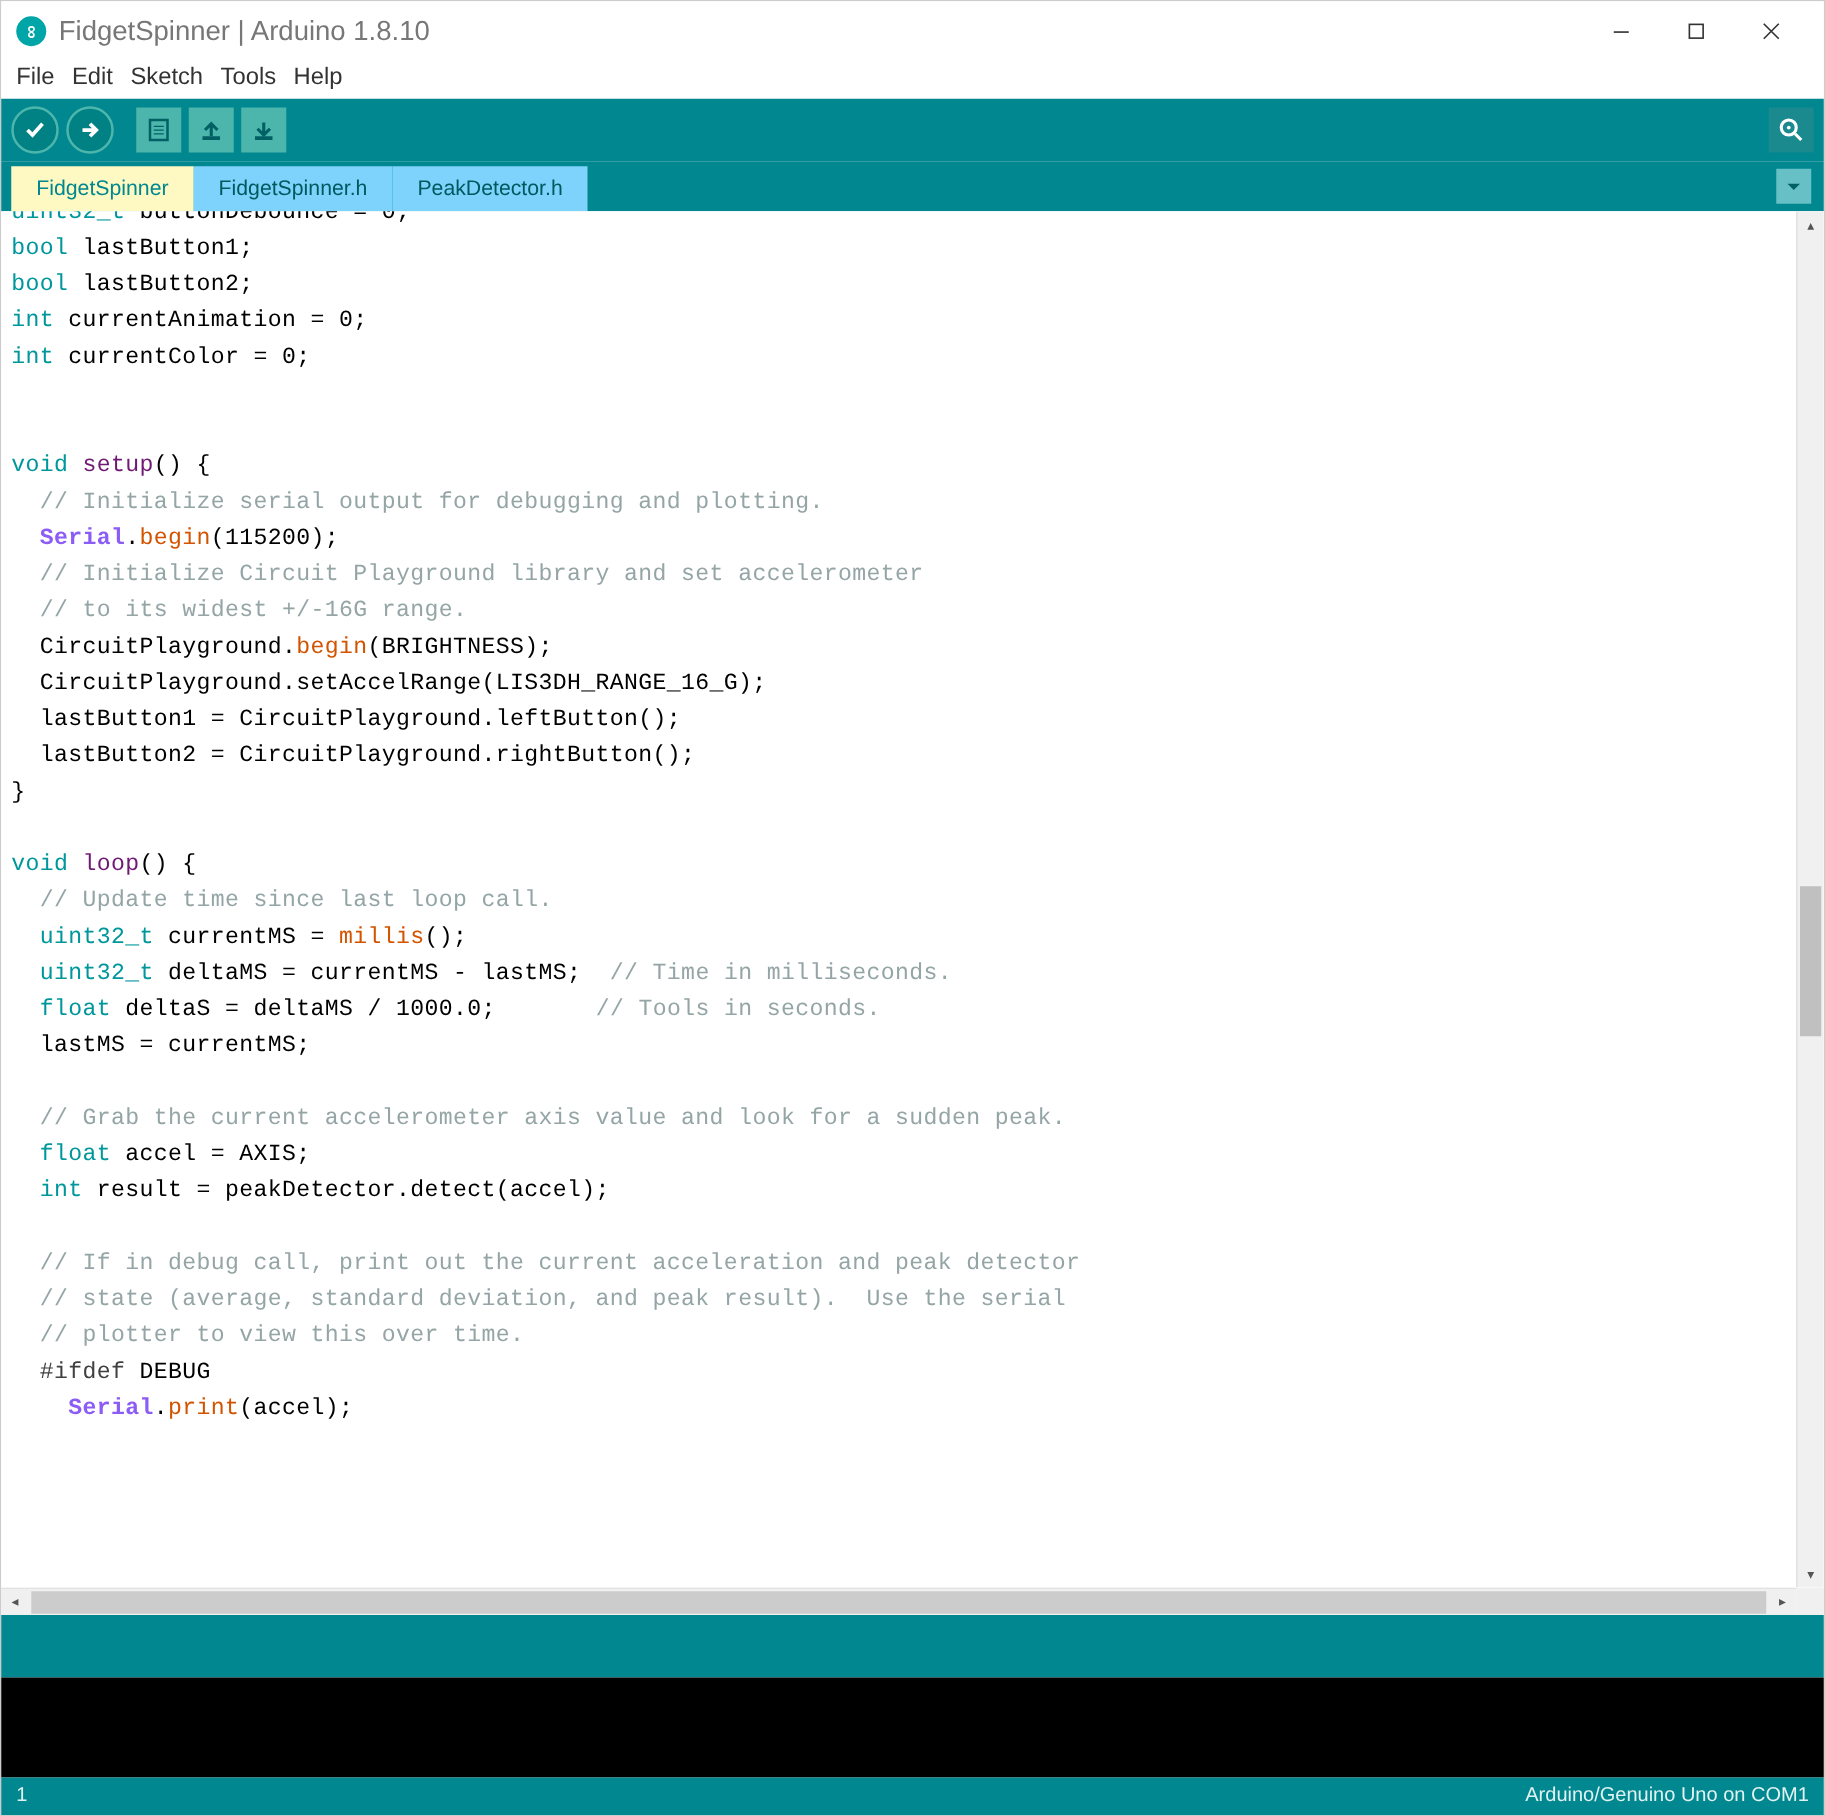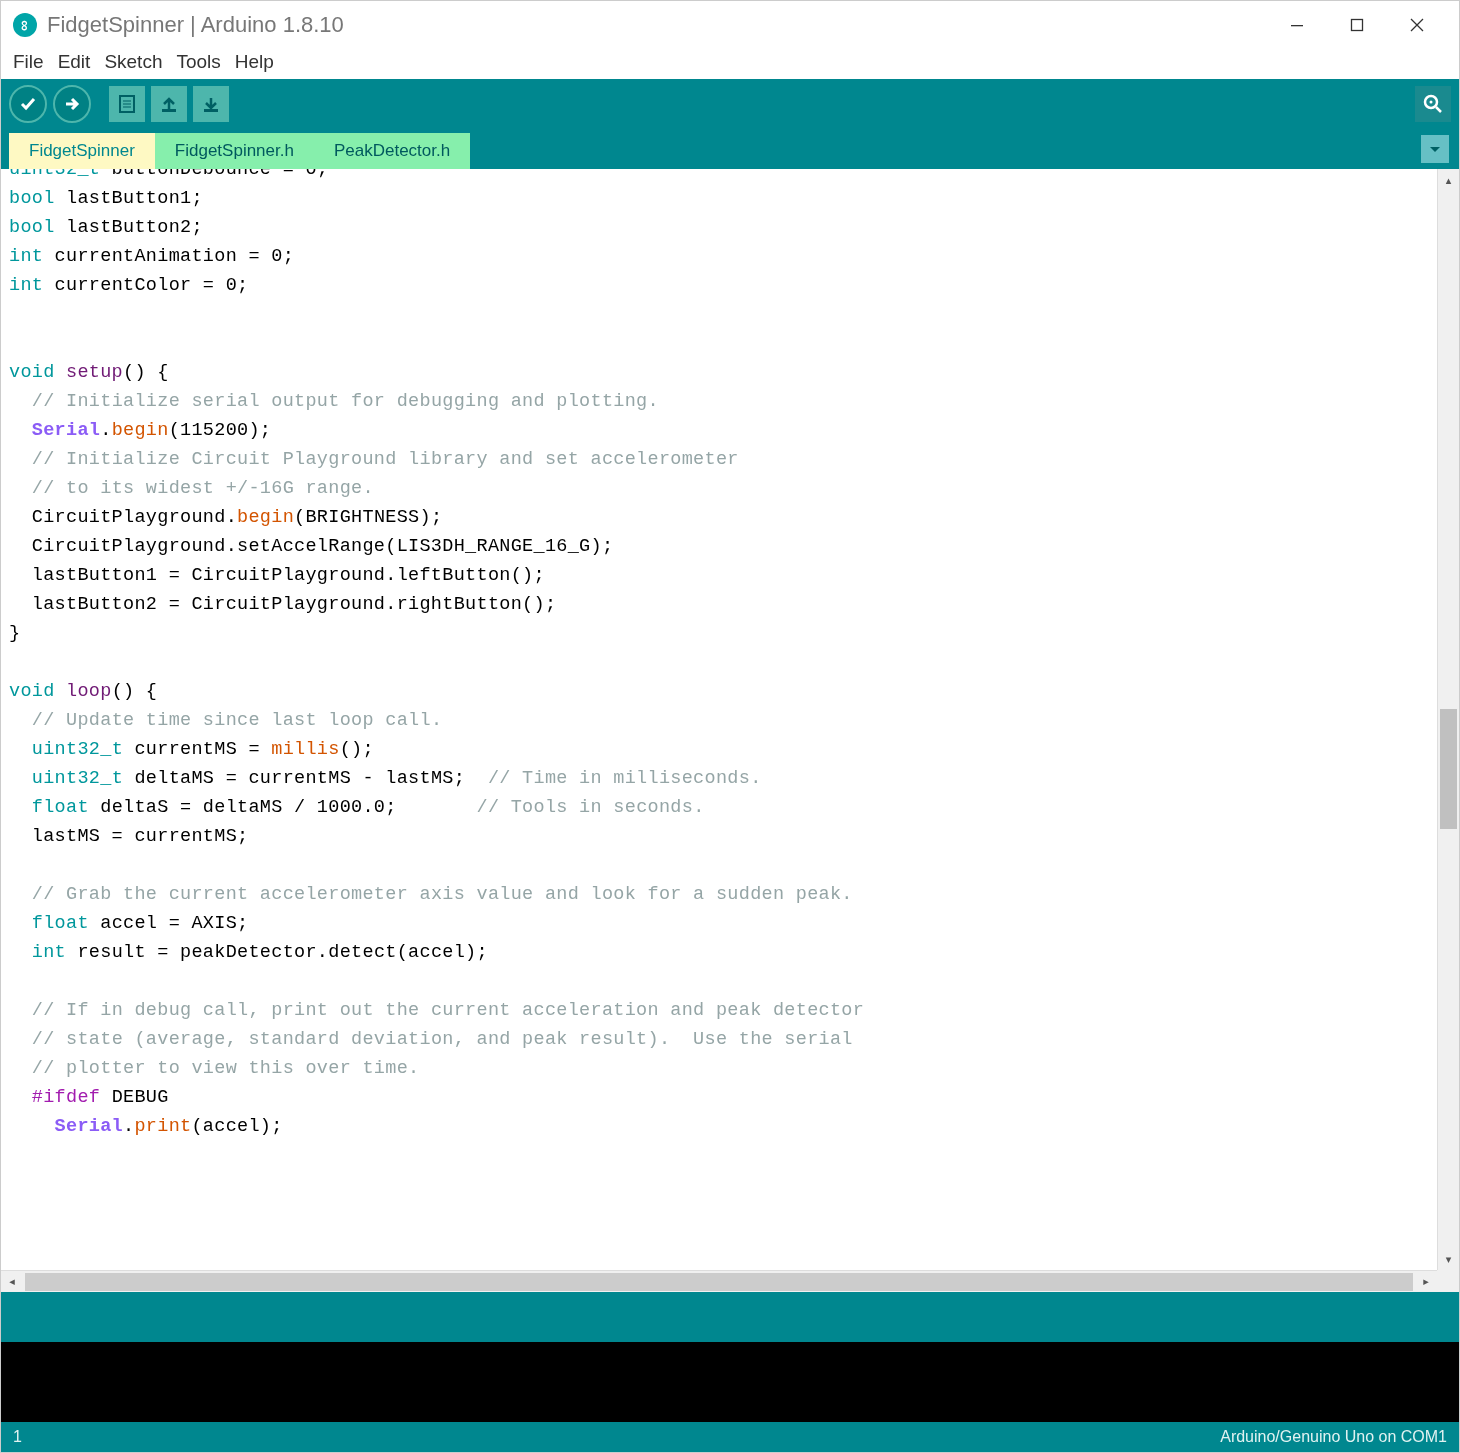--- a/index.html
+++ b/index.html
@@ -19,21 +19,21 @@
     .toolbar { height: 50px; background: #00878f; display: flex; align-items: center; padding: 0 8px; gap: 6px; }
     .toolbar-btn { width: 36px; height: 36px; display: flex; align-items: center; justify-content: center; cursor: pointer; }
     .toolbar-btn.round { background: #008184; border-radius: 50%; width: 38px; height: 38px; border: 2px solid #4db6ac; }
     .toolbar-btn.round svg { fill: #fff; }
     .toolbar-btn.square { background: #4db6ac; width: 36px; height: 36px; }
     .toolbar-btn.square svg { fill: #006064; }
     .toolbar-spacer { flex: 1; }
     .tool-monitor { width: 36px; height: 36px; background: #1a8a8f; display: flex; align-items: center; justify-content: center; cursor: pointer; }
     
     .tabbar { height: 40px; background: #00878f; display: flex; align-items: flex-end; padding: 0 8px; position: relative; }
-    .tab { padding: 8px 20px; background: #86efac; color: #00595e; font-size: 17px; cursor: pointer; margin-top:4px; height:36px; display:flex; align-items:center;}
+    .tab { padding: 8px 20px; background: #7dd3fc; color: #00595e; font-size: 17px; cursor: pointer; margin-top:4px; height:36px; display:flex; align-items:center;}
     .tab.active { background: #fef9c3; color: #00878f; font-weight: 500; }
     .tab-dropdown { position: absolute; right: 10px; top: 6px; width: 28px; height: 28px; background: #66c0c5; display: flex; align-items: center; justify-content: center; cursor: pointer; color:#006064;}
     
     .editor-container { flex: 1; display: flex; background: #fff; overflow: hidden; position: relative; }
     .editor { flex: 1; padding: 4px 8px; font-family: "Consolas", "Courier New", monospace; font-size: 18.5px; line-height: 29px; white-space: pre; overflow: hidden; color: #000; letter-spacing: 0.3px;}
     .scrollbar-v { width: 22px; background: #f0f0f0; position: relative; border-left: 1px solid #ddd; }
     .scrollbar-v .arrow { height: 22px; display: flex; align-items: center; justify-content: center; font-size: 11px; color: #555; cursor: pointer; }
     .scrollbar-v .thumb { position: absolute; left: 2px; right: 2px; top: 540px; height: 120px; background: #c0c0c0; cursor: pointer; }
     .scrollbar-h { height: 22px; background: #f0f0f0; display: flex; align-items: center; border-top: 1px solid #ddd;}
     .scrollbar-h .arrow { width: 22px; display: flex; align-items: center; justify-content: center; font-size: 11px; color: #555; cursor: pointer; }
@@ -43,21 +43,21 @@
     .console { height: 80px; background: #000; }
     .footer { height: 30px; background: #00878f; display: flex; align-items: center; padding: 0 12px; color: #e0f2f1; font-size: 16px; }
     .footer-left { flex: 1; }
     
     
     .tk-type { color: #00979c; }
     .tk-fn { color: #701a75; }
     .tk-obj { color: #8b5cf6; font-weight: bold; }
     .tk-method { color: #d35400; }
     .tk-comment { color: #95a5a6; }
-    .tk-prep { color: #a21caf; }
+    .tk-prep { color: #404040; }
   </style>
 </head>
 <body>
 
 <div class="window">
   <div class="titlebar">
     <div class="app-icon"></div>
     <div class="titlebar-text">FidgetSpinner | Arduino 1.8.10</div>
     <div class="win-controls">
       <div class="win-btn">

